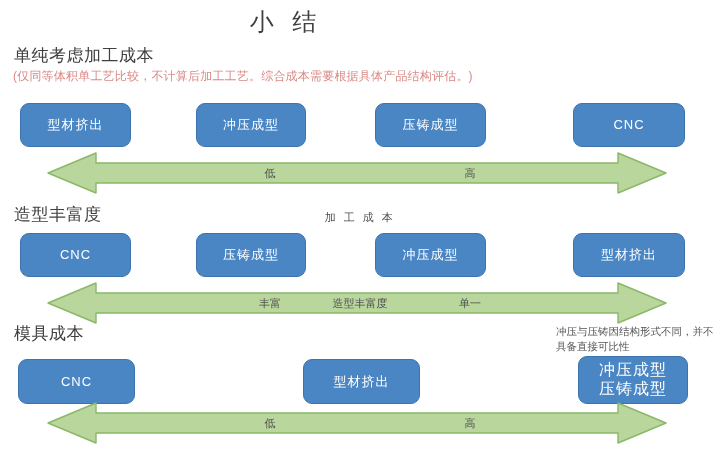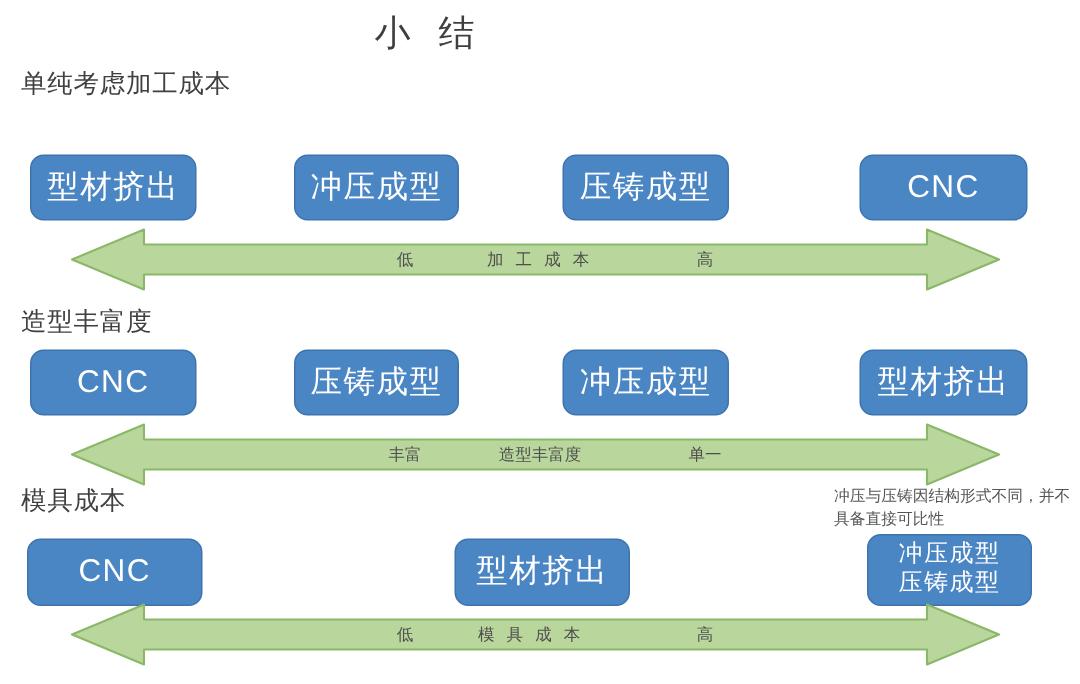--- a/index.html
+++ b/index.html
@@ -51,21 +51,21 @@
     letter-spacing: 0.2px;
   }
 
   
   .pbox {
     position: absolute;
     background: #4a85c4;
     border: 1px solid #3d74ad;
     border-radius: 9px;
     color: #ffffff;
-    font-size: 21px;
+    font-size: 13px;
     display: flex;
     flex-direction: column;
     align-items: center;
     justify-content: center;
     line-height: 1.18;
     white-space: nowrap;
     letter-spacing: 1px;
     box-sizing: border-box;
   }
   .pbox.two-line { font-size: 16px; }
@@ -83,21 +83,21 @@
     height: 100%;
     pointer-events: none;
   }
   .arrow-label {
     position: absolute;
     font-size: 11px;
     color: #4f4f4f;
     white-space: nowrap;
     transform: translate(-50%, -50%);
   }
-  .arrow-label.mid { letter-spacing: 2.5px; }
+  .arrow-label.mid { letter-spacing: 2.5px; margin-top: 44px; }
 
   
   .side-note {
     position: absolute;
     font-size: 10.5px;
     color: #555555;
     line-height: 1.45;
     width: 160px;
     text-align: left;
   }
@@ -112,20 +112,21 @@
   }
 </style>
 </head>
 <body>
 
 <div id="slide">
 
   <div class="slide-title">小 结</div>
 
   <div class="section-heading" style="left:14px; top:44px;">单纯考虑加工成本</div>
+  <div class="section-note" style="left:13px; top:68px;">(仅同等体积单工艺比较，不计算后加工工艺。综合成本需要根据具体产品结构评估。)</div>
 
   <div class="pbox" style="left:20px; top:103px; width:111px; height:44px;">
     <span>型材挤出</span>
   </div>
   <div class="pbox" style="left:196px; top:103px; width:110px; height:44px;">
     <span>冲压成型</span>
   </div>
   <div class="pbox" style="left:375px; top:103px; width:111px; height:44px;">
     <span>压铸成型</span>
   </div>

